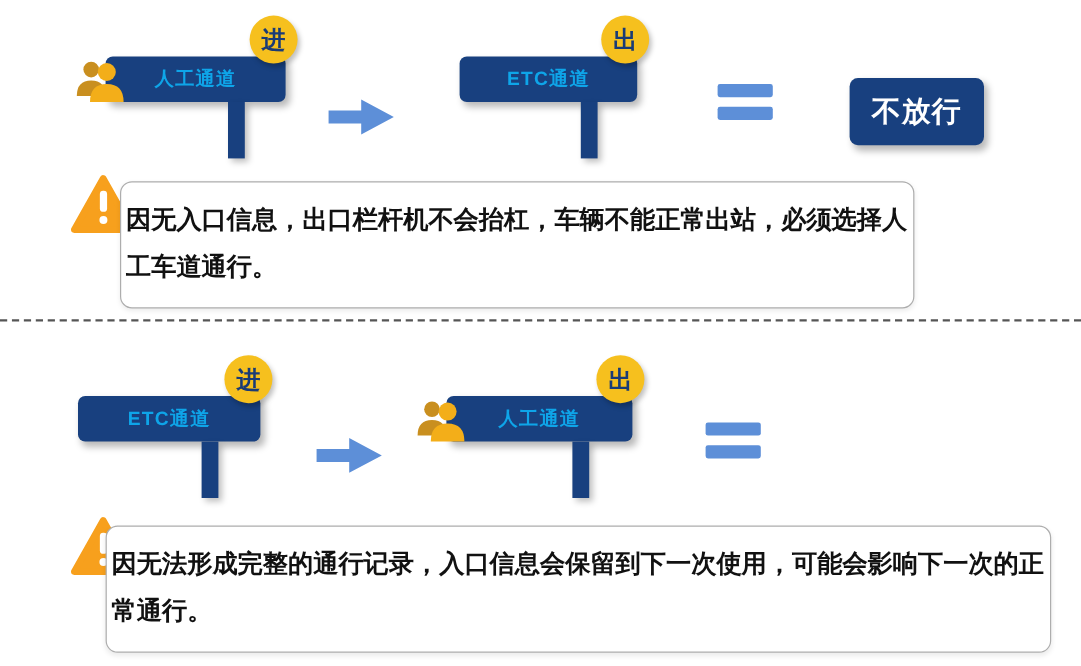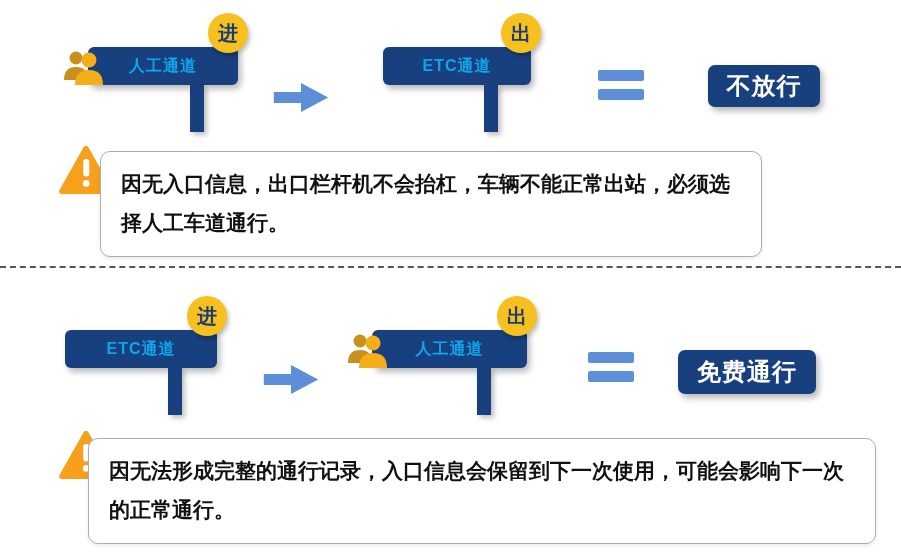--- a/index.html
+++ b/index.html
@@ -24,21 +24,21 @@
   .equals .bar{width:46px;height:11px;background:#5D8FD8;border-radius:2px;}
 
   
   .result{position:absolute;background:#18407F;border-radius:7px;color:#ffffff;
           font-weight:bold;font-size:24px;display:flex;align-items:center;justify-content:center;
           box-shadow:3px 4px 6px rgba(0,0,0,.28);letter-spacing:1px;}
 
   
   .warning{position:absolute;}
   .note-box{position:absolute;background:#ffffff;border:1px solid #ADADAD;border-radius:10px;
-            padding:13px 20px;box-sizing:border-box;
+            padding:13px 4px;box-sizing:border-box;
             font-size:21px;font-weight:bold;color:#111111;line-height:1.85;
             box-shadow:0 2px 4px rgba(0,0,0,.08);}
 
   .divider{position:absolute;left:0;right:0;border:0;border-top:2px dashed #555555;margin:0;}
 </style>
 </head>
 <body>
 
 <div class="canvas">
 
@@ -70,21 +70,21 @@
     <span class="sign-label">ETC通道</span>
     <span class="badge">出</span>
     <span class="post"></span>
   </div>
 
   <div class="equals" style="left:598px;top:70px;">
     <span class="bar"></span>
     <span class="bar"></span>
   </div>
 
-  <div class="result" style="left:708px;top:65px;width:112px;height:42px;">不放行</div>
+  <div class="result" style="left:708px;top:65px;width:112px;height:56px;">不放行</div>
 
   <div class="warning" style="left:58px;top:145px;">
     <svg viewBox="0 0 60 54" width="56" height="50" aria-hidden="true">
       <path d="M30 4 L56 50 L4 50 Z" fill="#F7A01D" stroke="#F7A01D" stroke-width="6" stroke-linejoin="round"></path>
       <rect x="27" y="15" width="6.5" height="19" rx="3" fill="#ffffff"></rect>
       <circle cx="30.2" cy="41.5" r="3.6" fill="#ffffff"></circle>
     </svg>
   </div>
 
   <div class="note-box" style="left:100px;top:151px;width:662px;min-height:86px;">因无入口信息，出口栏杆机不会抬杠，车辆不能正常出站，必须选择人工车道通行。</div>
@@ -119,21 +119,20 @@
     <span class="sign-label">人工通道</span>
     <span class="badge">出</span>
     <span class="post"></span>
   </div>
 
   <div class="equals" style="left:588px;top:352px;">
     <span class="bar"></span>
     <span class="bar"></span>
   </div>
 
-  <div class="result" style="left:678px;top:350px;width:138px;height:44px;">免费通行</div>
 
   <div class="warning" style="left:58px;top:430px;">
     <svg viewBox="0 0 60 54" width="56" height="50" aria-hidden="true">
       <path d="M30 4 L56 50 L4 50 Z" fill="#F7A01D" stroke="#F7A01D" stroke-width="6" stroke-linejoin="round"></path>
       <rect x="27" y="15" width="6.5" height="19" rx="3" fill="#ffffff"></rect>
       <circle cx="30.2" cy="41.5" r="3.6" fill="#ffffff"></circle>
     </svg>
   </div>
 
   <div class="note-box" style="left:88px;top:438px;width:788px;min-height:92px;">因无法形成完整的通行记录，入口信息会保留到下一次使用，可能会影响下一次的正常通行。</div>

